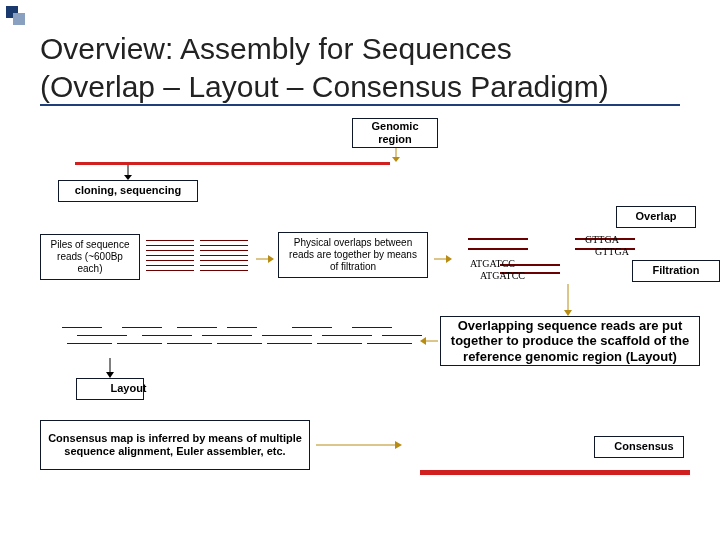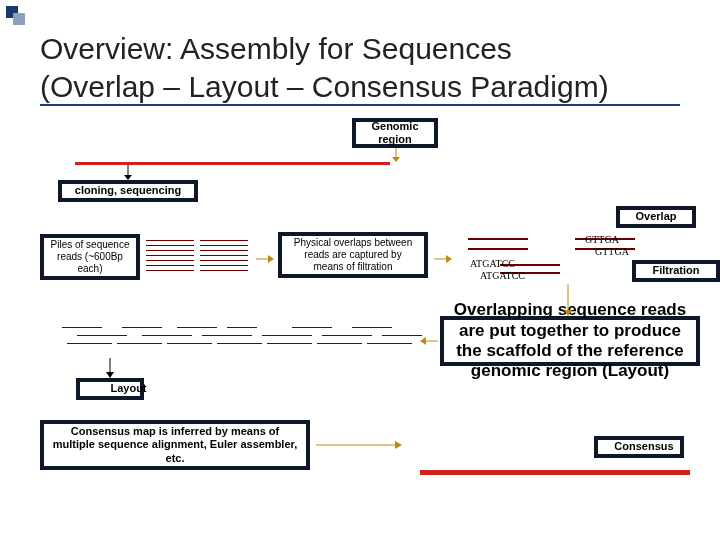--- a/index.html
+++ b/index.html
@@ -26,21 +26,21 @@
     line-height: 1.25;
   }
   .title-underline {
     position:absolute;
     top: 104px; left: 40px;
     width: 640px; height: 2px;
     background:#1e3f7a;
   }
   .box {
     position: absolute;
-    border: 4px solid #0f172a;
+    border: 1px solid #0f172a;
     background: #fff;
     text-align: center;
     font-size: 11px;
     display:flex;
     align-items:center;
     justify-content:center;
     padding: 3px 6px;
     line-height:1.2;
   }
   .box.bold { font-weight:bold; }
@@ -123,21 +123,21 @@
     <div class="r"></div>
     <div class="r"></div>
 </div>
 
 <svg class="arrow" style="top:254px; left:256px;" width="18" height="10">
   <line x1="0" y1="5" x2="13" y2="5" stroke="#b88c12" stroke-width="1"></line>
   <polygon points="12,1 12,9 18,5" fill="#b88c12"></polygon>
 </svg>
 
 <div class="box" style="top:232px; left:278px; width:150px; height:46px; font-size:10px;">
-  <span>Physical overlaps between reads are captured by means of filtration</span>
+  <span>Physical overlaps between reads are together by means of filtration</span>
 </div>
 
 <svg class="arrow" style="top:254px; left:434px;" width="18" height="10">
   <line x1="0" y1="5" x2="13" y2="5" stroke="#b88c12" stroke-width="1"></line>
   <polygon points="12,1 12,9 18,5" fill="#b88c12"></polygon>
 </svg>
 
 <div style="position:absolute; top:238px; left:468px; width:60px; height:2px; background:#6a0000;"></div>
 <div style="position:absolute; top:248px; left:468px; width:60px; height:2px; background:#6a0000;"></div>
 <div style="position:absolute; top:238px; left:575px; width:60px; height:2px; background:#6a0000;"></div>
@@ -147,21 +147,21 @@
 
 <span class="seq-text" style="top:258px; left:470px;">ATGATCC</span>
 <span class="seq-text" style="top:270px; left:480px;">ATGATCC</span>
 <span class="seq-text" style="top:234px; left:585px;">GTTGA</span>
 <span class="seq-text" style="top:246px; left:595px;">GTTGA</span>
 
 <div class="box phase" style="top:260px; left:632px; width:88px; height:22px;">
   <span>Filtration</span>
 </div>
 
-<div class="box bold" style="top:316px; left:440px; width:260px; height:50px; font-size:17px;">
+<div class="box bold" style="top:316px; left:440px; width:260px; height:50px; font-size:13px;">
   <span>Overlapping sequence reads are put together to produce the scaffold of the reference genomic region (Layout)</span>
 </div>
 <svg class="arrow" style="top:336px; left:420px;" width="18" height="10">
   <line x1="18" y1="5" x2="5" y2="5" stroke="#b88c12" stroke-width="1"></line>
   <polygon points="6,1 6,9 0,5" fill="#b88c12"></polygon>
 </svg>
 <svg class="arrow" style="top:284px; left:564px;" width="8" height="32">
   <line x1="4" y1="0" x2="4" y2="27" stroke="#b88c12" stroke-width="1"></line>
   <polygon points="0,26 8,26 4,32" fill="#b88c12"></polygon>
 </svg>

